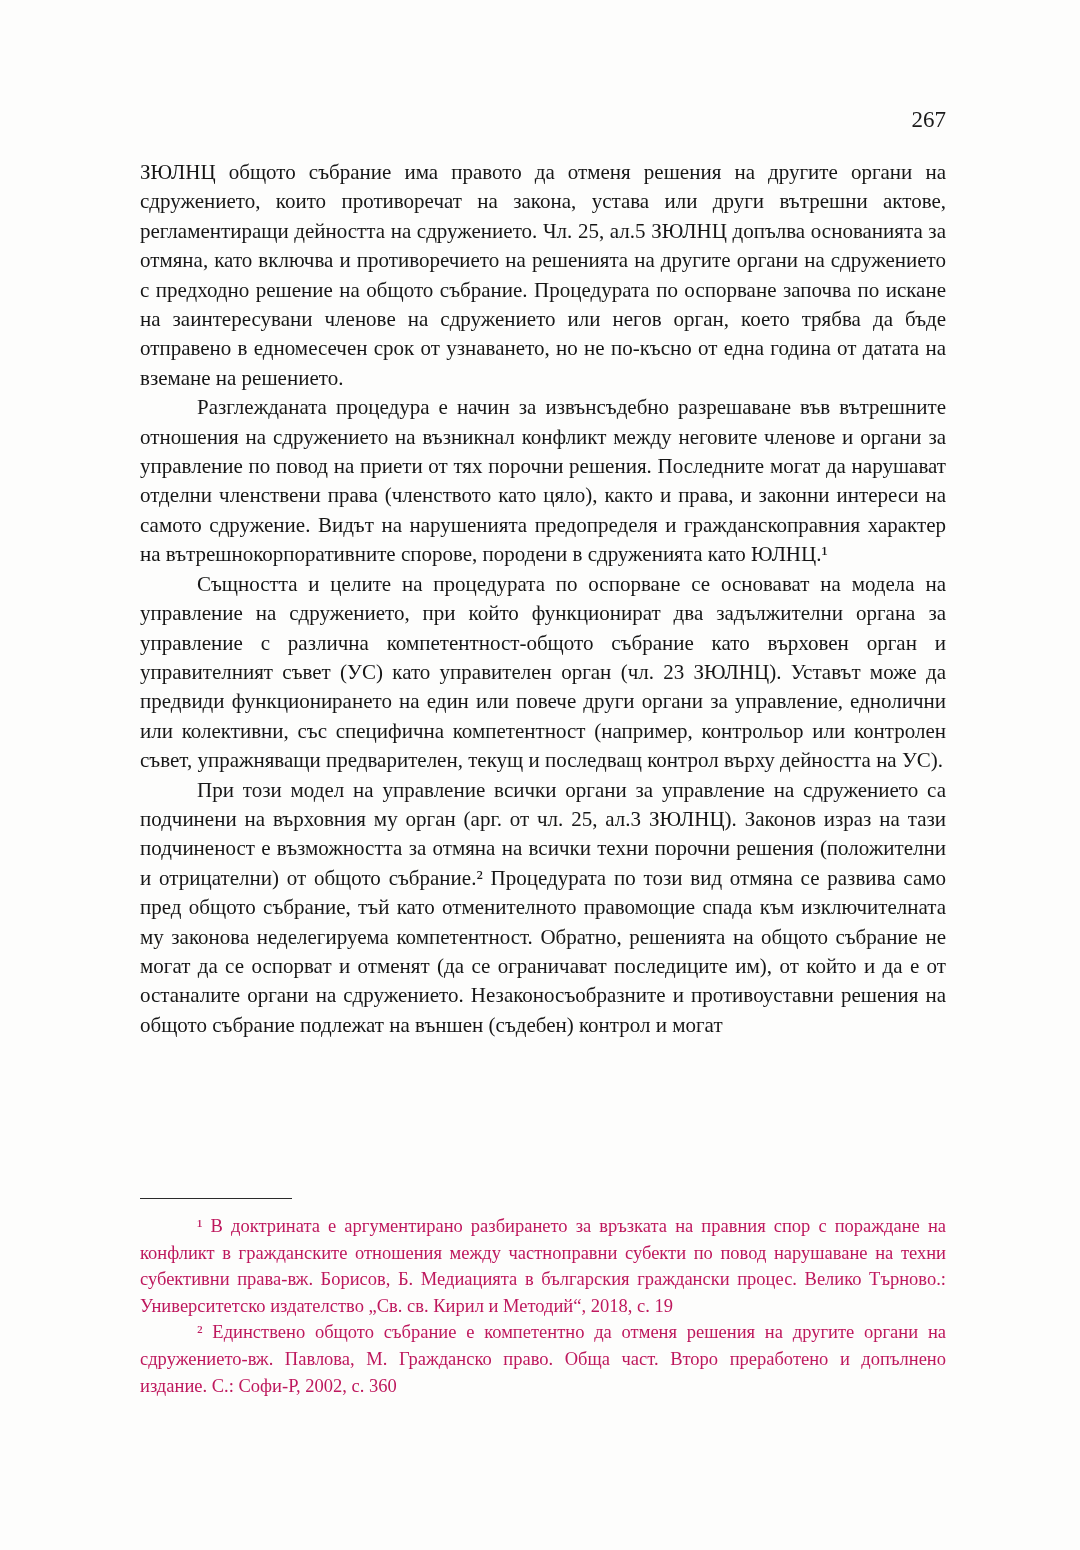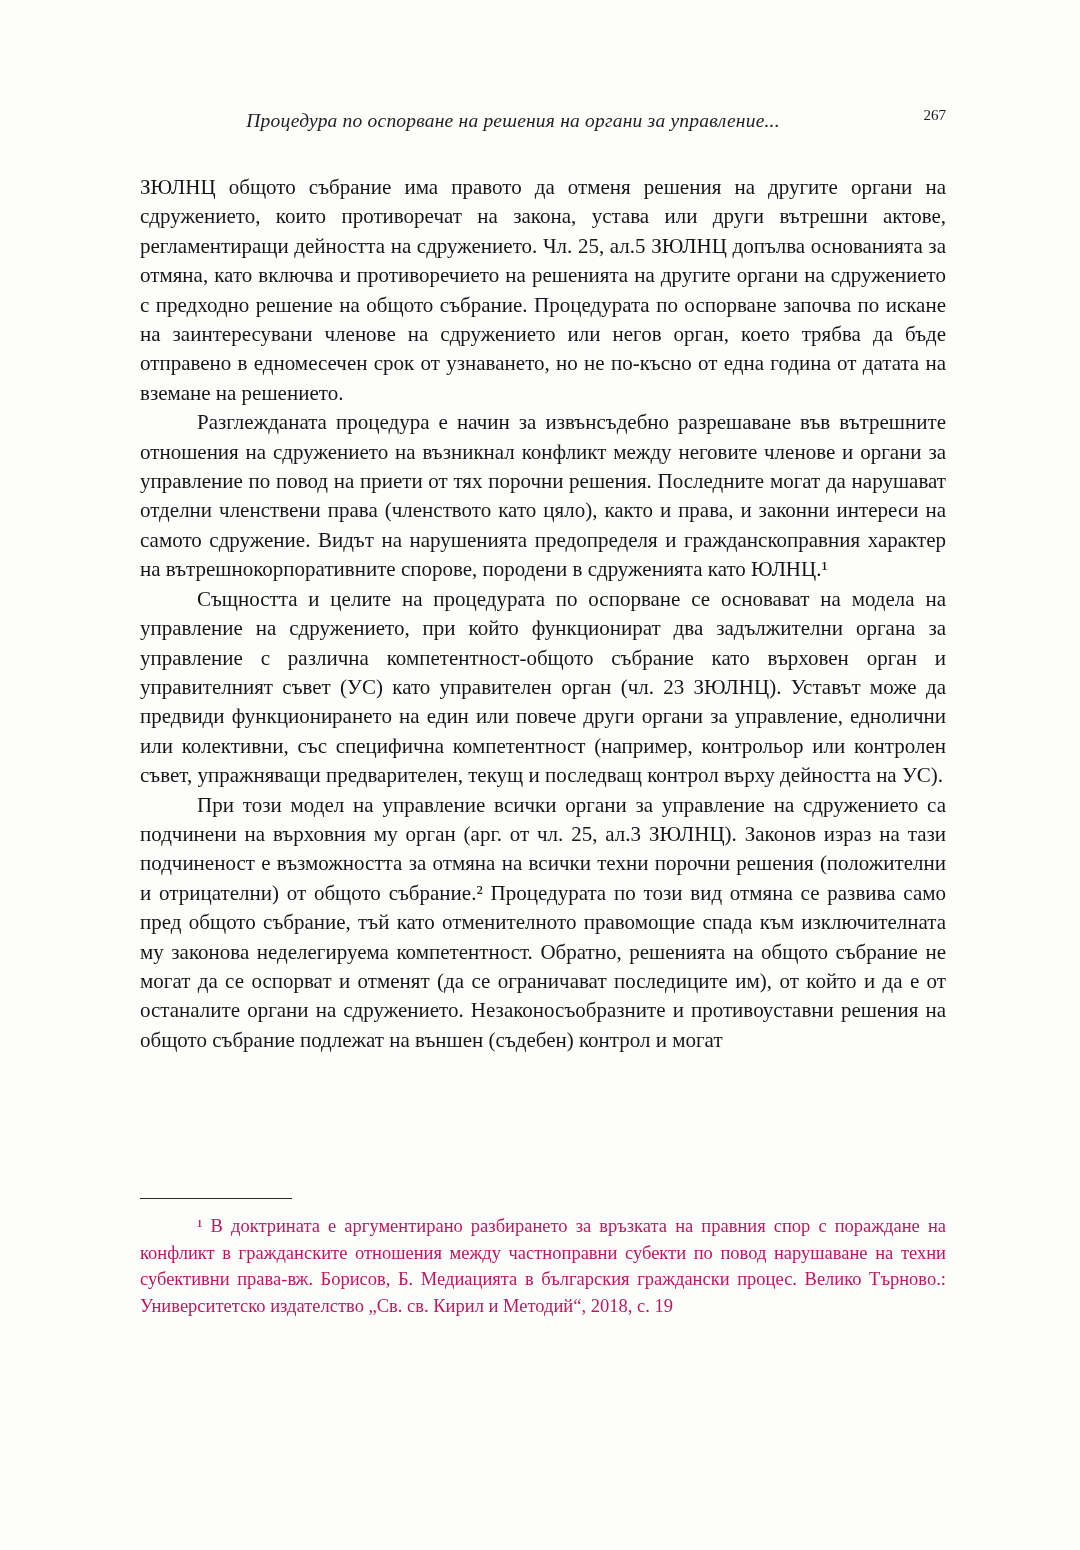--- a/index.html
+++ b/index.html
@@ -40,41 +40,40 @@
     font-size: 19.5px;
     letter-spacing: 0.2px;
     color: #222;
     padding-right: 60px; 
   }
 
   .page-number {
     position: absolute;
     right: 0;
     top: -3px;
-    font-size: 15px;
+    font-size: 23px;
     font-style: normal;
     color: #1b1b1b;
   }
 
   
   .body-text {
     top: 158px;
     text-align: justify;
     font-size: 21px;
     line-height: 29.4px;
     color: #161616;
   }
 
   .para {
     text-indent: 57px;
   }
 
   .para.no-indent {
     text-indent: 0;
-    margin-top: 15px;
   }
 
   
   .footnotes {
     top: 1198px;
   }
 
   .footnote-rule {
     width: 152px;
     height: 0;
@@ -89,29 +88,29 @@
     text-indent: 57px;
     color: #be185d;
   }
 </style>
 </head>
 <body>
 
 <div class="page">
 
   <div class="header">
-    <span class="running-title">Процедура по оспорване на решения на органи за управление...</span>
     <span class="page-number">267</span>
   </div>
 
   <div class="column body-text">
     <p class="para no-indent">ЗЮЛНЦ общото събрание има правото да отменя решения на другите органи на сдружението, които противоречат на закона, устава или други вътрешни актове, регламентиращи дейността на сдружението. Чл. 25, ал.5 ЗЮЛНЦ допълва основанията за отмяна, като включва и противоречието на решенията на другите органи на сдружението с предходно решение на общото събрание. Процедурата по оспорване започва по искане на заинтересувани членове на сдружението или негов орган, което трябва да бъде отправено в едномесечен срок от узнаването, но не по-късно от една година от датата на вземане на решението.</p>
     <p class="para">Разглежданата процедура е начин за извънсъдебно разрешаване във вътрешните отношения на сдружението на възникнал конфликт между неговите членове и органи за управление по повод на приети от тях порочни решения. Последните могат да нарушават отделни членствени права (членството като цяло), както и права, и законни интереси на самото сдружение. Видът на нарушенията предопределя и гражданскоправния характер на вътрешнокорпоративните спорове, породени в сдруженията като ЮЛНЦ.¹</p>
     <p class="para">Същността и целите на процедурата по оспорване се основават на модела на управление на сдружението, при който функционират два задължителни органа за управление с различна компетентност-общото събрание като върховен орган и управителният съвет (УС) като управителен орган (чл. 23 ЗЮЛНЦ). Уставът може да предвиди функционирането на един или повече други органи за управление, еднолични или колективни, със специфична компетентност (например, контрольор или контролен съвет, упражняващи предварителен, текущ и последващ контрол върху дейността на УС).</p>
     <p class="para">При този модел на управление всички органи за управление на сдружението са подчинени на върховния му орган (арг. от чл. 25, ал.3 ЗЮЛНЦ). Законов израз на тази подчиненост е възможността за отмяна на всички техни порочни решения (положителни и отрицателни) от общото събрание.² Процедурата по този вид отмяна се развива само пред общото събрание, тъй като отменителното правомощие спада към изключителната му законова неделегируема компетентност. Обратно, решенията на общото събрание не могат да се оспорват и отменят (да се ограничават последиците им), от който и да е от останалите органи на сдружението. Незаконосъобразните и противоуставни решения на общото събрание подлежат на външен (съдебен) контрол и могат</p>
   </div>
 
   <div class="column footnotes">
     <div class="footnote-rule"></div>
     <p class="footnote">¹ В доктрината е аргументирано разбирането за връзката на правния спор с пораждане на конфликт в гражданските отношения между частноправни субекти по повод нарушаване на техни субективни права-вж. Борисов, Б. Медиацията в българския граждански процес. Велико Търново.: Университетско издателство „Св. св. Кирил и Методий“, 2018, с. 19</p>
+    <p class="footnote">² Единствено общото събрание е компетентно да отменя решения на другите органи на сдружението-вж. Павлова, М. Гражданско право. Обща част. Второ преработено и допълнено издание. С.: Софи-Р, 2002, с. 360</p>
   </div>
 
 </div>
 
 </body></html>

